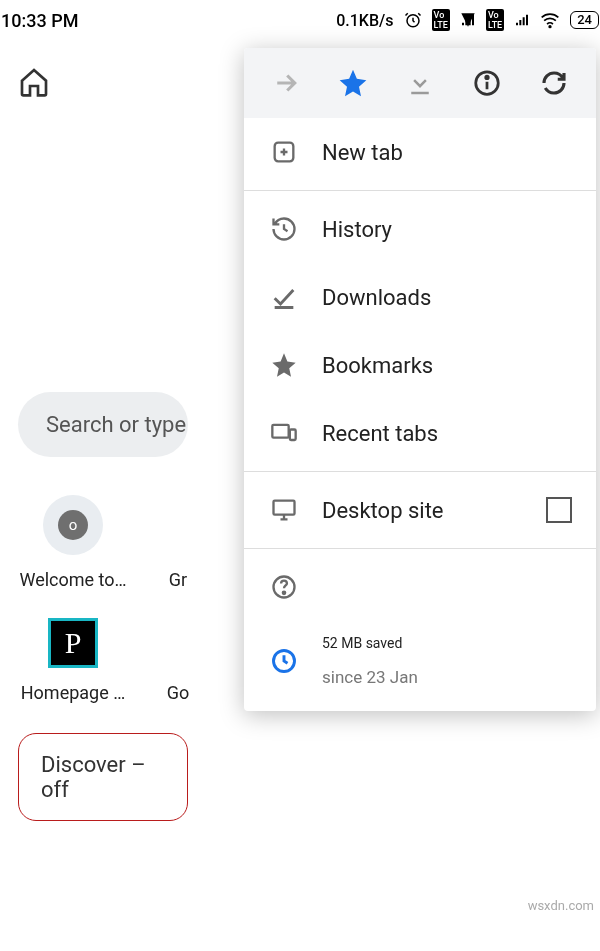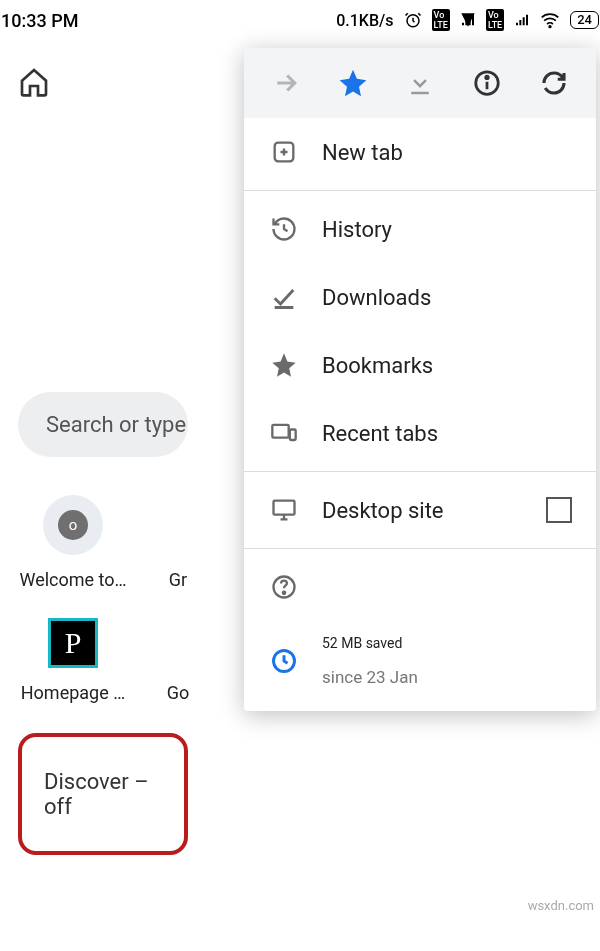--- a/index.html
+++ b/index.html
@@ -112,23 +112,23 @@
       border: 3px solid #19b6c4;
       color: #fff;
       font-size: 30px;
       font-family: Georgia, serif;
       display: flex;
       align-items: center;
       justify-content: center;
     }
     .discover-pill {
       margin-top: 30px;
-      border: 4px solid #b91c1c;
+      border: 1px solid #b91c1c;
       border-radius: 18px;
-      padding: 32px 22px;
+      padding: 18px 22px;
       font-size: 22px;
       color: #333;
       width: 170px;
     }
     
     .menu {
       position: absolute;
       top: 48px;
       right: 4px;
       width: 352px;

